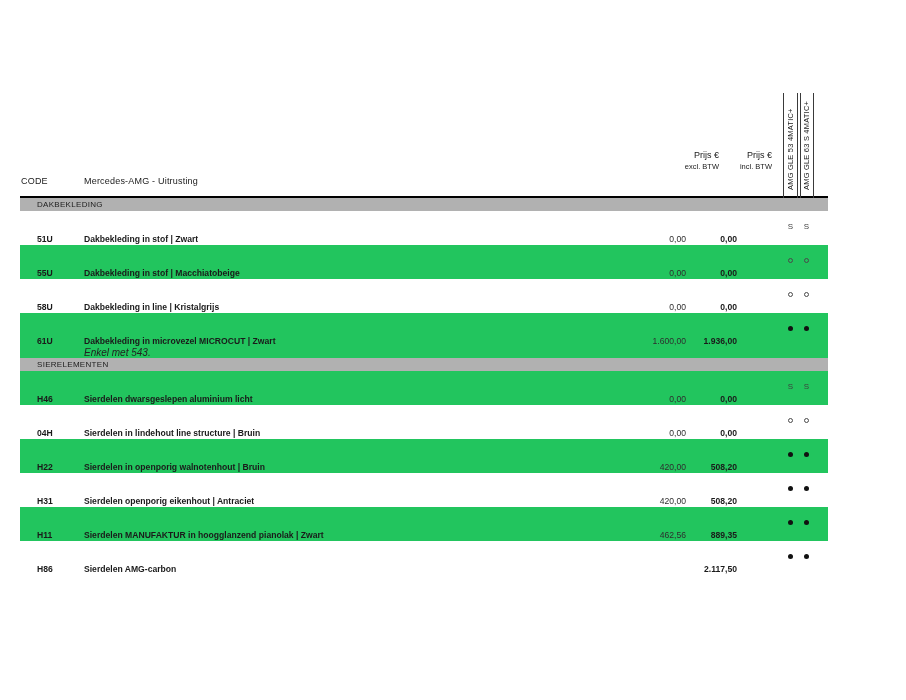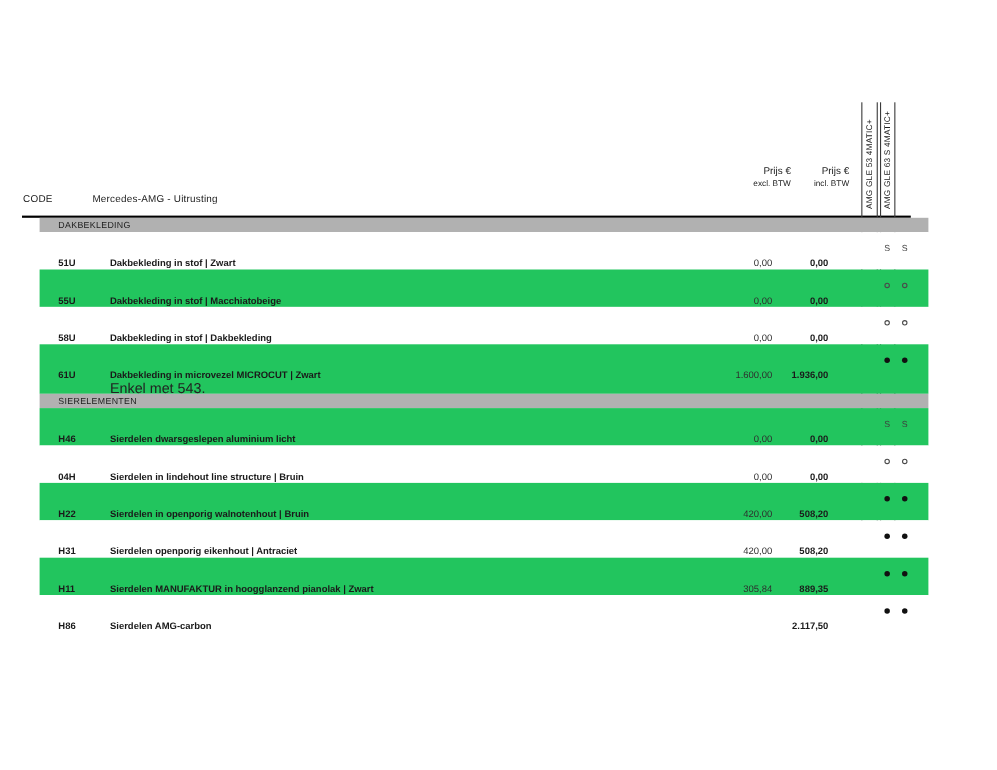--- a/index.html
+++ b/index.html
@@ -23,30 +23,30 @@
   
   .vline { position:absolute; top:93px; height:393px; width:1.4px; background:#3a3a3a; }
   .vl1 { left:763px; } .vl2 { left:777px; } .vl3 { left:780px; } .vl4 { left:793px; }
 
   
   .vlabel { position:absolute; top:190px; white-space:nowrap; font-size:7.5px; line-height:13px;
             letter-spacing:.2px; color:#1a1a1a; transform:rotate(-90deg); transform-origin:0 0; }
   .vlabel.m1 { left:764px; } .vlabel.m2 { left:780px; }
 
   
-  .sections { position:absolute; left:16px; top:198px; width:808px; }
+  .sections { position:absolute; left:0; top:198px; width:808px; }
   .section-band { height:13px; background:#b1b1b1; padding-left:17px;
                   font-size:8px; line-height:13px; color:#1c1c1c; letter-spacing:.3px; }
   .row { display:grid; grid-template-columns:17px 47px 1fr 100px 51px 46px 15px 2px 13px 15px;
          min-height:26px; background:#fff; }
   .row.shaded { background:#22c55e; }
   .cell { padding-top:22px; line-height:12px; font-size:8.6px; }
   .c-code { grid-column:2; font-weight:bold; }
   .c-desc { grid-column:3; font-weight:bold; padding-right:8px; }
-  .c-desc .note { font-weight:normal; font-size:13px; line-height:11px; color:#222; }
+  .c-desc .note { font-weight:normal; font-style:italic; font-size:10px; line-height:11px; color:#222; }
   .c-excl { grid-column:4; text-align:right; color:#2e2e2e; }
   .c-incl { grid-column:5; text-align:right; font-weight:bold; }
   .c-a1 { grid-column:7; } .c-a2 { grid-column:9; }
   .c-avail { text-align:center; padding-top:7px; line-height:12px; }
   .sym-s  { font-size:8px; color:#3d3d3d; }
   .sym-o  { display:inline-block; width:5px; height:5px; border:1px solid #4a4a4a; border-radius:50%; }
   .sym-d  { display:inline-block; width:5px; height:5px; background:#111; border-radius:50%; }
 </style>
 </head>
 <body>
@@ -94,21 +94,21 @@
             <div>Dakbekleding in stof | Macchiatobeige</div>
           </div>
           <div class="cell c-excl">0,00</div>
           <div class="cell c-incl">0,00</div>
           <div class="c-a1 c-avail"><span class="sym-o"></span></div>
           <div class="c-a2 c-avail"><span class="sym-o"></span></div>
         </div>
         <div class="row">
           <div class="cell c-code">58U</div>
           <div class="cell c-desc">
-            <div>Dakbekleding in stof | Dakbekleding</div>
+            <div>Dakbekleding in line | Kristalgrijs</div>
           </div>
           <div class="cell c-excl">0,00</div>
           <div class="cell c-incl">0,00</div>
           <div class="c-a1 c-avail"><span class="sym-o"></span></div>
           <div class="c-a2 c-avail"><span class="sym-o"></span></div>
         </div>
         <div class="row shaded">
           <div class="cell c-code">61U</div>
           <div class="cell c-desc">
             <div>Dakbekleding in microvezel MICROCUT | Zwart</div>
@@ -158,21 +158,21 @@
           <div class="cell c-excl">420,00</div>
           <div class="cell c-incl">508,20</div>
           <div class="c-a1 c-avail"><span class="sym-d"></span></div>
           <div class="c-a2 c-avail"><span class="sym-d"></span></div>
         </div>
         <div class="row shaded">
           <div class="cell c-code">H11</div>
           <div class="cell c-desc">
             <div>Sierdelen MANUFAKTUR in hoogglanzend pianolak | Zwart</div>
           </div>
-          <div class="cell c-excl">305,84</div>
+          <div class="cell c-excl">462,56</div>
           <div class="cell c-incl">889,35</div>
           <div class="c-a1 c-avail"><span class="sym-d"></span></div>
           <div class="c-a2 c-avail"><span class="sym-d"></span></div>
         </div>
         <div class="row">
           <div class="cell c-code">H86</div>
           <div class="cell c-desc">
             <div>Sierdelen AMG-carbon</div>
           </div>
           <div class="cell c-incl">2.117,50</div>

